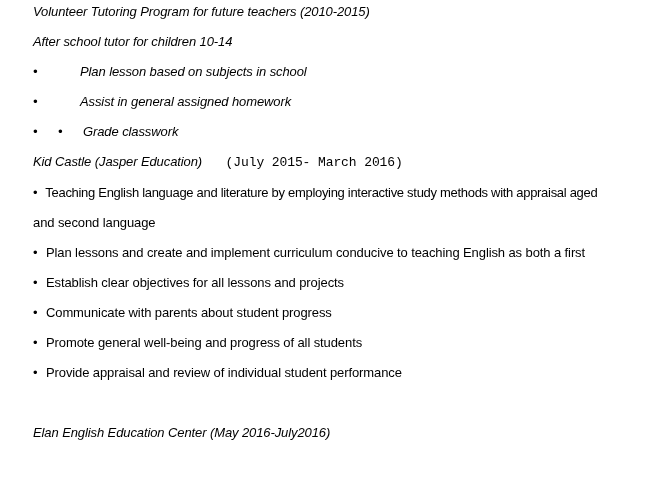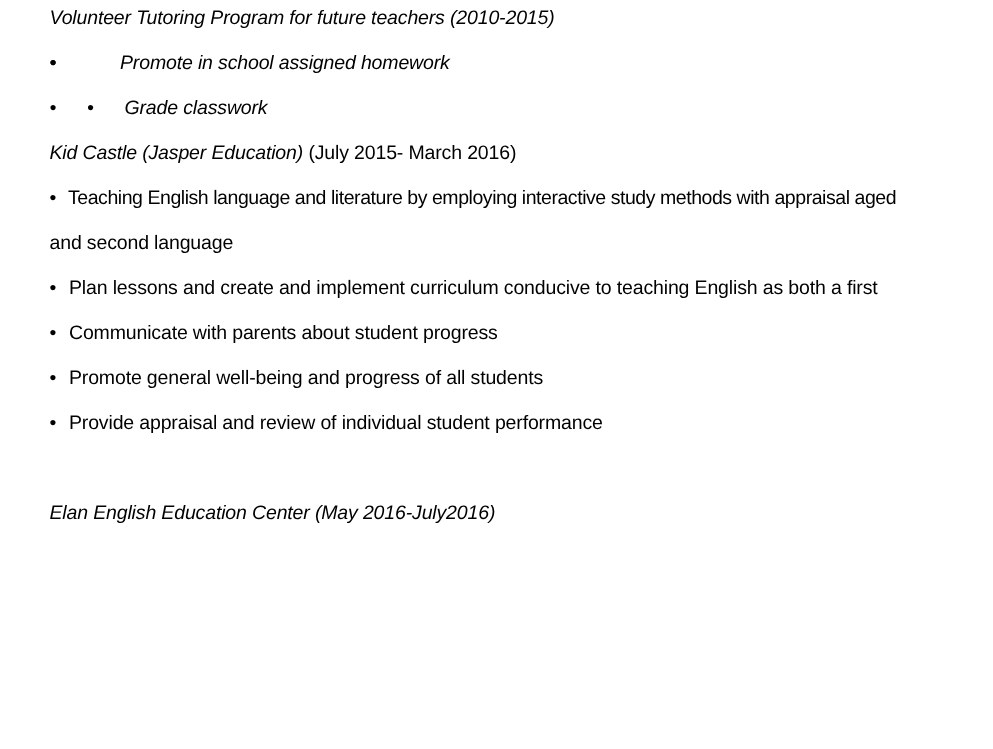--- a/index.html
+++ b/index.html
@@ -27,39 +27,41 @@
   .vbullet { position: relative; padding-left: 47px; }
   .vbullet > .marker { position: absolute; left: 0; top: 0; }
 
   
   .vsub { position: relative; padding-left: 50px; }
   .vsub > .marker { position: absolute; left: 25px; top: 0; }
 
   
   .minline { margin-right: 5px; }
 
-  .dates { margin-left: 0; }
+  .dates { margin-left: 20px; font-family: Liberation Mono, monospace; }
   .tight { letter-spacing: -0.3px; }
   .spacer { height: 30px; }
 </style>
 </head>
 <body>
 
 <div class="doc">
 
   <div class="para it">Volunteer Tutoring Program for future teachers (2010-2015)</div>
 
+  <div class="para it">After school tutor for children 10-14</div>
 
   <div class="para it vbullet">
     <span class="marker">•</span>
+    <span>Plan lesson based on subjects in school</span>
   </div>
 
   <div class="para it vbullet">
     <span class="marker">•</span>
-    <span>Promote in school assigned homework</span>
+    <span>Assist in general assigned homework</span>
   </div>
 
   <div class="para it vbullet">
     <span class="marker">•</span>
   </div>
 
   <div class="para it vsub">
     <span class="marker">•</span>
     <span>Grade classwork</span>
   </div>
@@ -76,20 +78,24 @@
     </div>
   </div>
 
   <div class="para">and second language</div>
 
   <div class="para">
     <span class="minline">•</span>
     <span>Plan lessons and create and implement curriculum conducive to teaching English as both a first</span>
   </div>
 
+  <div class="para">
+    <span class="minline">•</span>
+    <span>Establish clear objectives for all lessons and projects</span>
+  </div>
 
   <div class="para">
     <span class="minline">•</span>
     <span>Communicate with parents about student progress</span>
   </div>
 
   <div class="para">
     <span class="minline">•</span>
     <span>Promote general well-being and progress of all students</span>
   </div>

